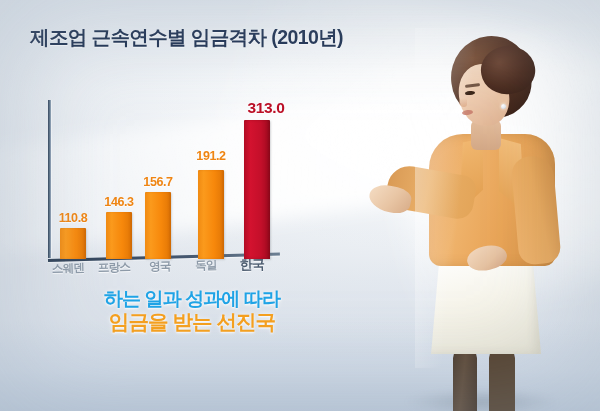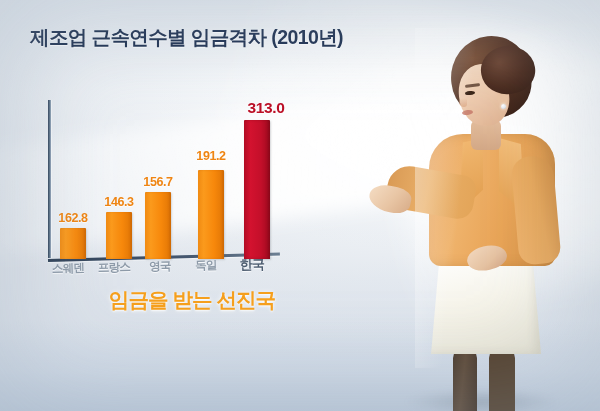--- a/index.html
+++ b/index.html
@@ -356,21 +356,21 @@
     <div class="chart-title">제조업 근속연수별 임금격차 (2010년)</div>
   </div>
 
   <div class="chart">
     <div class="axis-y"></div>
     <div class="axis-x"></div>
 
     <div class="bars">
       <div class="bar-slot" style="left:0px">
         <div class="bar-col orange" style="height:31px"></div>
-        <div class="bar-value orange" style="bottom:34px">162.8</div>
+        <div class="bar-value orange" style="bottom:34px">110.8</div>
       </div>
       <div class="bar-slot" style="left:46px">
         <div class="bar-col orange" style="height:47px"></div>
         <div class="bar-value orange" style="bottom:50px">146.3</div>
       </div>
       <div class="bar-slot" style="left:85px">
         <div class="bar-col orange" style="height:67px"></div>
         <div class="bar-value orange" style="bottom:70px">156.7</div>
       </div>
       <div class="bar-slot" style="left:138px">
@@ -386,20 +386,21 @@
 
   <div class="cat-labels">
     <div class="cat-label" style="left:14px;top:3px">스웨덴</div>
     <div class="cat-label" style="left:60px;top:2px">프랑스</div>
     <div class="cat-label" style="left:106px;top:1px">영국</div>
     <div class="cat-label" style="left:152px;top:0px">독일</div>
     <div class="cat-label highlight" style="left:198px;top:-2px">한국</div>
   </div>
 
   <div class="caption">
+    <div class="caption-line blue">하는 일과 성과에 따라</div>
     <div class="caption-line orange">임금을 받는 선진국</div>
   </div>
 
   <div class="presenter">
     <div class="p-shadow"></div>
     <div class="p-leg-l"></div>
     <div class="p-leg-r"></div>
     <div class="p-skirt"></div>
     <div class="p-blouse"></div>
     <div class="p-jacket"></div>

